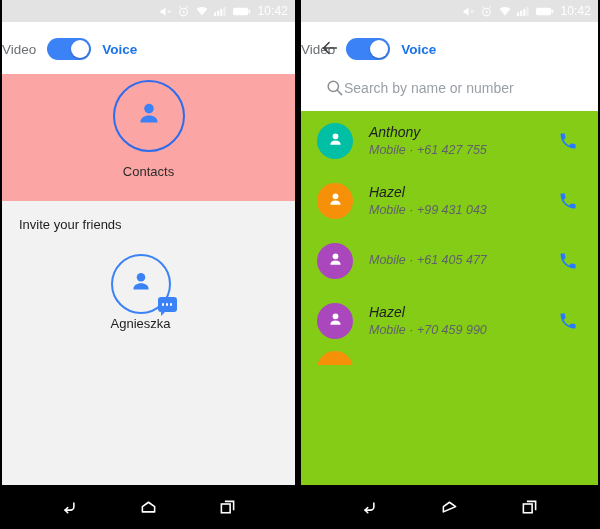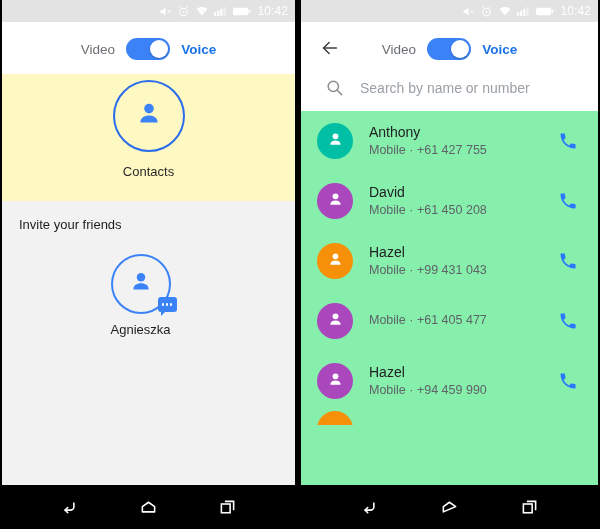--- a/index.html
+++ b/index.html
@@ -31,21 +31,21 @@
     color: #ffffff;
   }
   .statusbar svg { display: block; }
   .sb-time {
     font-size: 12px; color: #ffffff; font-weight: 400;
     letter-spacing: .1px; margin-left: 1px;
   }
 
   
   .toggle-row {
-    display: flex; align-items: center; justify-content: center;
+    display: flex; align-items: center; justify-content: flex-start;
     gap: 11px; padding: 16px 0 14px 0;
     position: relative;
   }
   .back-arrow {
     position: absolute; left: 18px; top: 50%; transform: translateY(-50%);
     width: 22px; height: 22px; color: #3c4043;
   }
   .lbl-video { font-size: 13.5px; color: #6b6f73; font-weight: 400; }
   .lbl-voice { font-size: 13.5px; color: #1a73e8; font-weight: 700; }
   .switch {
@@ -54,21 +54,21 @@
   }
   .switch .knob {
     position: absolute; top: 2px; right: 2px;
     width: 18px; height: 18px; border-radius: 50%;
     background: #fff;
     box-shadow: 0 1px 2px rgba(0,0,0,.25);
   }
 
   
   .contacts-block {
-    background: #fef9c3;
+    background: #fca5a5;
     padding-top: 6px; padding-bottom: 22px;
     display: flex; flex-direction: column; align-items: center;
     flex: 0 0 auto;
   }
   .big-circle {
     width: 72px; height: 72px; border-radius: 50%;
     border: 2.5px solid #2b6ced;
     display: flex; align-items: center; justify-content: center;
     color: #3b82f6;
   }
@@ -104,33 +104,33 @@
   .invite-badge:after {
     content: ""; position: absolute; left: 3px; bottom: -4px;
     border-left: 5px solid #3b82f6;
     border-bottom: 5px solid transparent;
   }
   .invite-badge i {
     width: 2.5px; height: 2.5px; border-radius: 50%;
     background: #fff; display: block; position: relative; z-index: 1;
   }
   .invite-name {
-    margin-top: 8px; font-size: 13px; color: #1d1d1d; font-weight: 400;
+    margin-top: 2px; font-size: 13px; color: #1d1d1d; font-weight: 400;
   }
 
   
   .search-row {
-    display: flex; align-items: center; gap: 16px;
+    display: flex; align-items: center; 
     padding: 4px 0 14px 24px;
     flex: 0 0 auto;
   }
   .search-icon { color: #8b8f94; width: 19px; height: 19px; }
   .search-placeholder { font-size: 14px; color: #9aa0a6; }
 
-  .contact-list { flex: 1 1 auto; overflow: hidden; background: #86efac; }
+  .contact-list { flex: 1 1 auto; overflow: hidden; background: #84cc16; font-style: italic; }
   .contact-row {
     display: flex; align-items: center;
     height: 60px; padding: 0 20px 0 16px;
   }
   .avatar {
     width: 36px; height: 36px; border-radius: 50%;
     flex: 0 0 36px;
     display: flex; align-items: center; justify-content: center;
     color: #fff;
   }
@@ -338,99 +338,80 @@
           <div class="contact-name">Anthony</div>
           <div class="contact-sub">Mobile · +61 427 755</div>
         </div>
         <span class="call-btn">
           <svg width="20" height="20" viewBox="0 0 24 24" fill="currentColor">
               <path d="M6.6 10.8a15.1 15.1 0 0 0 6.6 6.6l2.2-2.2c.3-.3.7-.4 1-.2 1.2.4 2.4.6 3.7.6.6 0 1 .4 1 1V20c0 .6-.4 1-1 1C10.6 21 3 13.4 3 4c0-.6.4-1 1-1h3.4c.6 0 1 .4 1 1 0 1.3.2 2.5.6 3.7.1.3 0 .7-.2 1l-2.2 2.1z"></path>
             </svg>
         </span>
       </div>
 
+
+      <div class="contact-row">
+        <div class="avatar" style="background: rgb(247, 144, 9);">
+          <span>
+            <svg width="21" height="21" viewBox="0 0 24 24" fill="currentColor">
+                <circle cx="12" cy="8.4" r="3.3"></circle>
+                <path d="M12 13.2c-3.3 0-5.8 1.8-5.8 4V18h11.6v-.8c0-2.2-2.5-4-5.8-4z"></path>
+              </svg>
+          </span>
+        </div>
+        <div class="contact-text">
+          <div class="contact-name">Hazel</div>
+          <div class="contact-sub">Mobile · +99 431 043</div>
+        </div>
+        <span class="call-btn">
+          <svg width="20" height="20" viewBox="0 0 24 24" fill="currentColor">
+              <path d="M6.6 10.8a15.1 15.1 0 0 0 6.6 6.6l2.2-2.2c.3-.3.7-.4 1-.2 1.2.4 2.4.6 3.7.6.6 0 1 .4 1 1V20c0 .6-.4 1-1 1C10.6 21 3 13.4 3 4c0-.6.4-1 1-1h3.4c.6 0 1 .4 1 1 0 1.3.2 2.5.6 3.7.1.3 0 .7-.2 1l-2.2 2.1z"></path>
+            </svg>
+        </span>
+      </div>
+
       <div class="contact-row">
         <div class="avatar" style="background: rgb(171, 71, 188);">
           <span>
             <svg width="21" height="21" viewBox="0 0 24 24" fill="currentColor">
                 <circle cx="12" cy="8.4" r="3.3"></circle>
                 <path d="M12 13.2c-3.3 0-5.8 1.8-5.8 4V18h11.6v-.8c0-2.2-2.5-4-5.8-4z"></path>
               </svg>
           </span>
         </div>
         <div class="contact-text">
-          <div class="contact-name">David</div>
-          <div class="contact-sub">Mobile · +61 450 208</div>
-        </div>
-        <span class="call-btn">
-          <svg width="20" height="20" viewBox="0 0 24 24" fill="currentColor">
-              <path d="M6.6 10.8a15.1 15.1 0 0 0 6.6 6.6l2.2-2.2c.3-.3.7-.4 1-.2 1.2.4 2.4.6 3.7.6.6 0 1 .4 1 1V20c0 .6-.4 1-1 1C10.6 21 3 13.4 3 4c0-.6.4-1 1-1h3.4c.6 0 1 .4 1 1 0 1.3.2 2.5.6 3.7.1.3 0 .7-.2 1l-2.2 2.1z"></path>
-            </svg>
-        </span>
-      </div>
-
-      <div class="contact-row">
-        <div class="avatar" style="background: rgb(247, 144, 9);">
-          <span>
-            <svg width="21" height="21" viewBox="0 0 24 24" fill="currentColor">
-                <circle cx="12" cy="8.4" r="3.3"></circle>
-                <path d="M12 13.2c-3.3 0-5.8 1.8-5.8 4V18h11.6v-.8c0-2.2-2.5-4-5.8-4z"></path>
-              </svg>
-          </span>
-        </div>
-        <div class="contact-text">
-          <div class="contact-name">Hazel</div>
-          <div class="contact-sub">Mobile · +99 431 043</div>
+          <div class="contact-sub">Mobile · +61 405 477</div>
         </div>
         <span class="call-btn">
           <svg width="20" height="20" viewBox="0 0 24 24" fill="currentColor">
               <path d="M6.6 10.8a15.1 15.1 0 0 0 6.6 6.6l2.2-2.2c.3-.3.7-.4 1-.2 1.2.4 2.4.6 3.7.6.6 0 1 .4 1 1V20c0 .6-.4 1-1 1C10.6 21 3 13.4 3 4c0-.6.4-1 1-1h3.4c.6 0 1 .4 1 1 0 1.3.2 2.5.6 3.7.1.3 0 .7-.2 1l-2.2 2.1z"></path>
             </svg>
         </span>
       </div>
 
       <div class="contact-row">
         <div class="avatar" style="background: rgb(171, 71, 188);">
           <span>
             <svg width="21" height="21" viewBox="0 0 24 24" fill="currentColor">
                 <circle cx="12" cy="8.4" r="3.3"></circle>
                 <path d="M12 13.2c-3.3 0-5.8 1.8-5.8 4V18h11.6v-.8c0-2.2-2.5-4-5.8-4z"></path>
               </svg>
           </span>
         </div>
         <div class="contact-text">
-          <div class="contact-sub">Mobile · +61 405 477</div>
+          <div class="contact-name">Hazel</div>
+          <div class="contact-sub">Mobile · +70 459 990</div>
         </div>
         <span class="call-btn">
           <svg width="20" height="20" viewBox="0 0 24 24" fill="currentColor">
               <path d="M6.6 10.8a15.1 15.1 0 0 0 6.6 6.6l2.2-2.2c.3-.3.7-.4 1-.2 1.2.4 2.4.6 3.7.6.6 0 1 .4 1 1V20c0 .6-.4 1-1 1C10.6 21 3 13.4 3 4c0-.6.4-1 1-1h3.4c.6 0 1 .4 1 1 0 1.3.2 2.5.6 3.7.1.3 0 .7-.2 1l-2.2 2.1z"></path>
             </svg>
         </span>
       </div>
 
-      <div class="contact-row">
-        <div class="avatar" style="background: rgb(171, 71, 188);">
-          <span>
-            <svg width="21" height="21" viewBox="0 0 24 24" fill="currentColor">
-                <circle cx="12" cy="8.4" r="3.3"></circle>
-                <path d="M12 13.2c-3.3 0-5.8 1.8-5.8 4V18h11.6v-.8c0-2.2-2.5-4-5.8-4z"></path>
-              </svg>
-          </span>
-        </div>
-        <div class="contact-text">
-          <div class="contact-name">Hazel</div>
-          <div class="contact-sub">Mobile · +94 459 990</div>
-        </div>
-        <span class="call-btn">
-          <svg width="20" height="20" viewBox="0 0 24 24" fill="currentColor">
-              <path d="M6.6 10.8a15.1 15.1 0 0 0 6.6 6.6l2.2-2.2c.3-.3.7-.4 1-.2 1.2.4 2.4.6 3.7.6.6 0 1 .4 1 1V20c0 .6-.4 1-1 1C10.6 21 3 13.4 3 4c0-.6.4-1 1-1h3.4c.6 0 1 .4 1 1 0 1.3.2 2.5.6 3.7.1.3 0 .7-.2 1l-2.2 2.1z"></path>
-            </svg>
-        </span>
-      </div>
-
 
       <div class="contact-row partial">
         <div class="avatar" style="background: rgb(247, 144, 9);"></div>
       </div>
     </div>
 
     <div class="navbar">
       <span>
         <svg width="21" height="21" viewBox="0 0 24 24" fill="none" stroke="#fff" stroke-width="1.8" stroke-linecap="round" stroke-linejoin="round">
           <path d="M17 7v4a4 4 0 0 1-4 4H7"></path>

